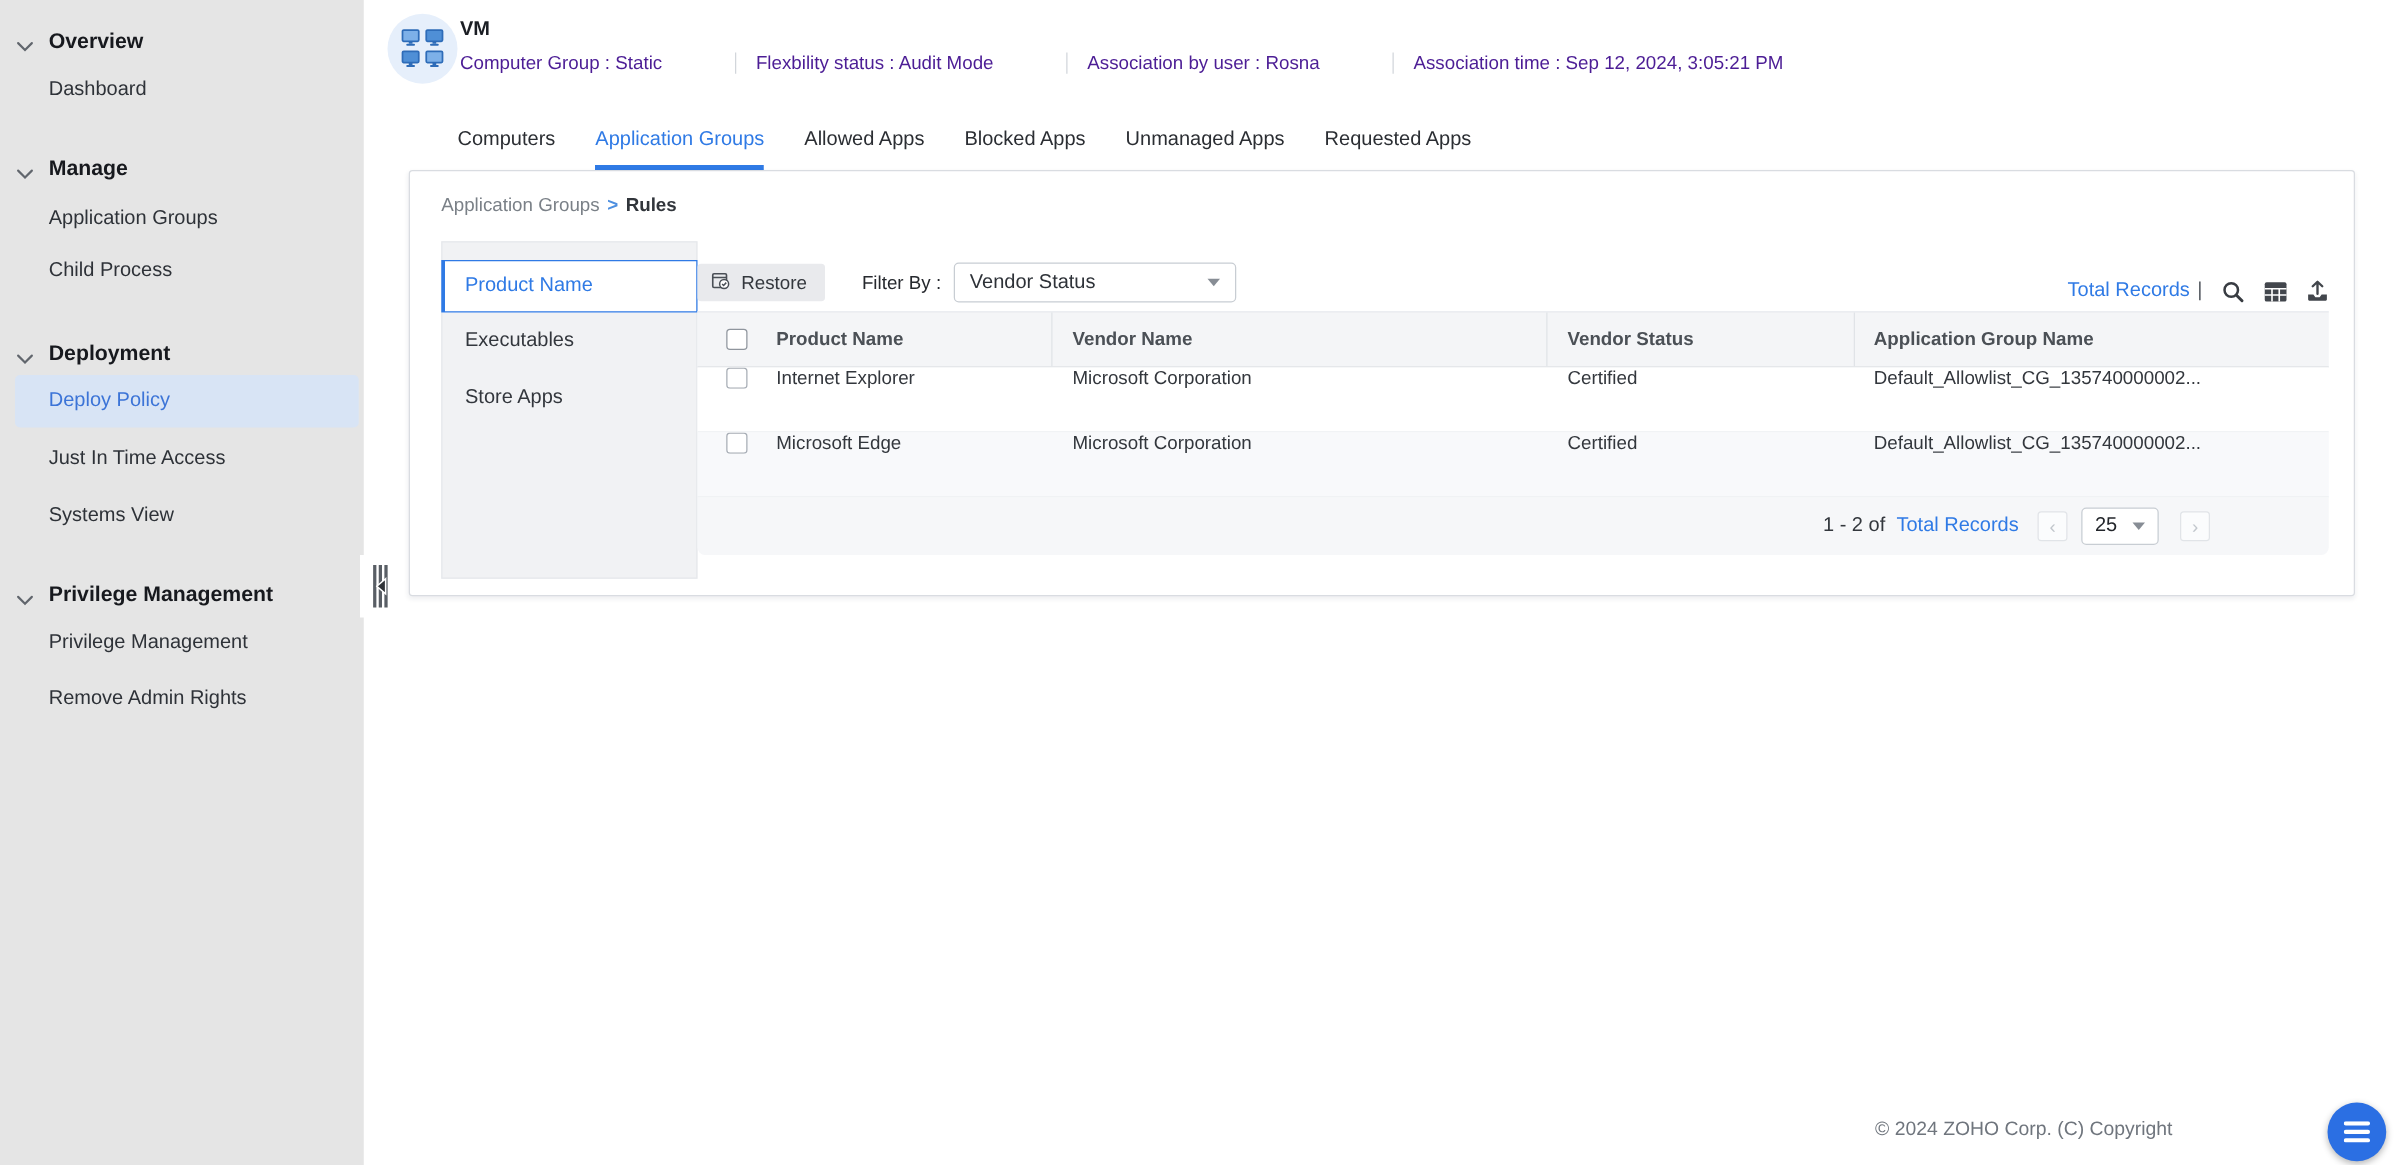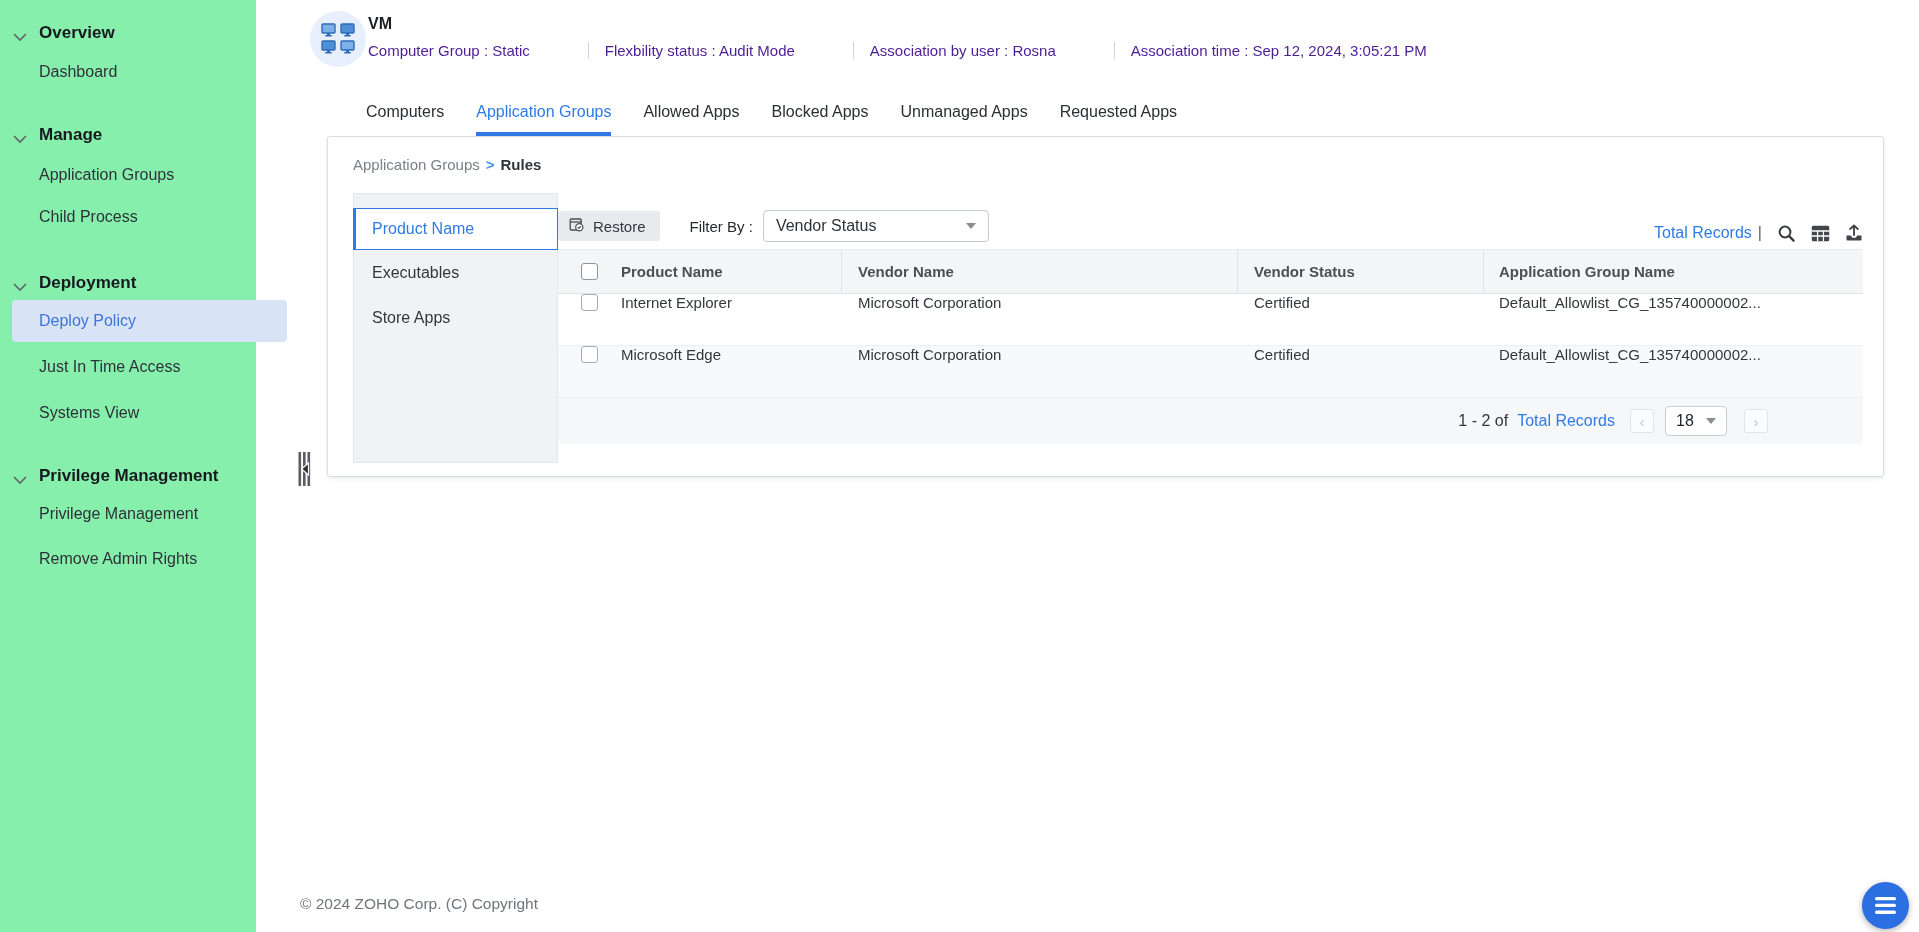--- a/index.html
+++ b/index.html
@@ -1,20 +1,20 @@
 <!DOCTYPE html>
 <html><head>
 <meta charset="utf-8">
 <style>
   * { margin:0; padding:0; box-sizing:border-box; }
   html,body { width:1919px; height:932px; }
   body { position:relative; font-family:"Liberation Sans",sans-serif; background:#fff; overflow:hidden; color:#33373d; }
 
   
-  .sidebar { position:absolute; left:0; top:0; width:256px; height:932px; background:#86efac; }
+  .sidebar { position:absolute; left:0; top:0; width:291px; height:932px; background:#e5e5e5; }
   .side-row { position:absolute; left:39px; line-height:20px; font-size:16px; color:#2e3238; white-space:nowrap; cursor:pointer; }
   .side-head { font-weight:bold; font-size:17px; color:#17191e; }
   .side-chev { position:absolute; left:-26px; top:4px; width:14px; height:9px; }
   .side-active-bg { position:absolute; left:12px; width:275px; top:300px; height:42px; background:#d8e4f5; border-radius:4px; }
   .side-active { color:#3c74d7; }
   .handle-patch { position:absolute; left:288px; top:444px; width:28px; height:50px; background:#fff; }
   .collapse-handle { position:absolute; left:298px; top:449px; width:14px; height:40px; cursor:pointer; }
 
   
   .avatar { position:absolute; left:310px; top:11px; width:56px; height:56px; border-radius:50%; background:#e6effb; display:flex; align-items:center; justify-content:center; }
@@ -68,21 +68,21 @@
   .checkbox { width:17px; height:17px; border:1.5px solid #a6acb4; border-radius:3px; background:#fff; cursor:pointer; }
   .thead .checkbox { border-color:#8f959d; }
 
   
   .pager { display:flex; align-items:center; height:46px; background:#f6f7f9; border-bottom-left-radius:6px; border-bottom-right-radius:6px; justify-content:flex-end; padding-right:95px; gap:9px; font-size:16px; color:#33373d; }
   .pg-link { color:#2f7ae5; cursor:pointer; }
   .pg-btn { width:24px; height:24px; border:1px solid #e1e4e8; background:#fbfcfd; border-radius:3px; color:#c2c7cd; display:flex; align-items:center; justify-content:center; font-size:15px; margin-left:6px; cursor:pointer; }
   .pg-select { width:62px; height:30px; background:#fff; border:1px solid #c8cdd3; border-radius:4px; display:flex; align-items:center; justify-content:space-between; padding:0 10px; font-size:16px; color:#23262b; cursor:pointer; margin:0 2px; }
 
   
-  .footer { position:absolute; left:300px; top:895px; width:1438px; text-align:left; font-size:15.5px; color:#6f757d; }
+  .footer { position:absolute; left:300px; top:895px; width:1438px; text-align:right; font-size:15.5px; color:#6f757d; }
   .fab { position:absolute; left:1862px; top:882px; width:47px; height:47px; border-radius:50%; background:#2b6fe3; display:flex; align-items:center; justify-content:center; box-shadow:0 2px 6px rgba(0,0,0,0.3); cursor:pointer; }
 </style>
 </head>
 <body>
 
 <nav class="sidebar">
   <div class="side-active-bg"></div>
 
   <div class="side-row side-head" style="top:23px">
     <span class="side-chev"><svg width="14" height="9">
@@ -253,21 +253,21 @@
       <div class="td col-vendor">Microsoft Corporation</div>
       <div class="td col-status">Certified</div>
       <div class="td col-group">Default_Allowlist_CG_135740000002...</div>
     </div>
 
     <div class="pager">
       <span>1 - 2 of</span>
       <a class="pg-link">Total Records</a>
       <span class="pg-btn">‹</span>
       <div class="pg-select">
-        <span>18</span>
+        <span>25</span>
         <span class="caret-down"></span>
       </div>
       <span class="pg-btn">›</span>
     </div>
   </div>
 </section>
 
 <footer class="footer">© 2024 ZOHO Corp. (C) Copyright</footer>
 
 <div class="fab">

